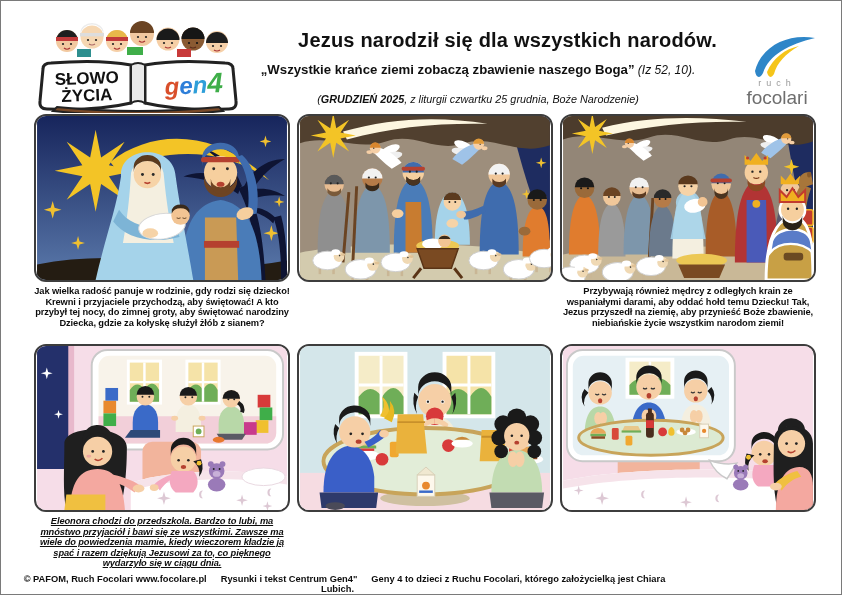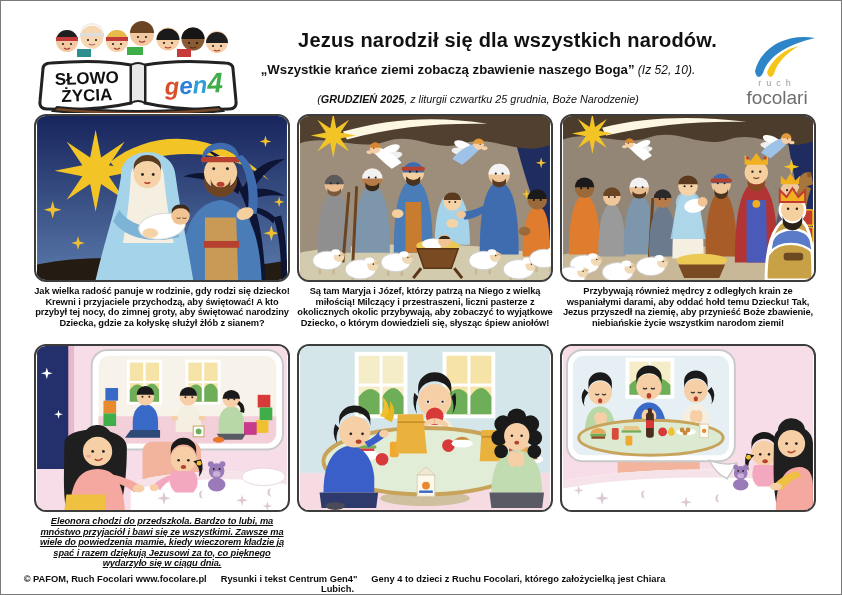--- a/index.html
+++ b/index.html
@@ -749,21 +749,20 @@
           <circle cx="239" cy="100" r="1.4" fill="#222"></circle>
         <path d="M230,108 Q234,111 238,107" stroke="#b5402f" stroke-width="1.6" fill="none"></path>
         <path d="M218,168 C218,138 228,124 242,124 C252,124 256,132 256,144 L256,168 Z" fill="#f4a8a0"></path>
         <path d="M240,128 C232,130 224,134 218,140 L224,148 C230,140 236,136 244,134 Z" fill="#f0c040"></path>
         <ellipse cx="218" cy="144" rx="6" ry="4" fill="#f6cfa6"></ellipse>
       </g>
     </svg>
   </div>
 
   <div class="caption cap-r1 cap-c1">Jak wielka radość panuje w rodzinie, gdy rodzi się dziecko! Krewni i przyjaciele przychodzą, aby świętować! A kto przybył tej nocy, do zimnej groty, aby świętować narodziny Dziecka, gdzie za kołyskę służył żłób z sianem?</div>
-  <div class="caption cap-r1 cap-c2">Są tam Maryja i Józef, którzy patrzą na Niego z wielką miłością! Milczący i przestraszeni, liczni pasterze z okolicznych okolic przybywają, aby zobaczyć to wyjątkowe Dziecko, o którym dowiedzieli się, słysząc śpiew aniołów!</div>
   <div class="caption cap-r1 cap-c3">Przybywają również mędrcy z odległych krain ze wspaniałymi darami, aby oddać hołd temu Dziecku! Tak, Jezus przyszedł na ziemię, aby przynieść Boże zbawienie, niebiańskie życie wszystkim narodom ziemi!</div>
   <div class="caption italic cap-r2 cap-c1">Eleonora chodzi do przedszkola. Bardzo to lubi, ma mnóstwo przyjaciół i bawi się ze wszystkimi. Zawsze ma wiele do powiedzenia mamie, kiedy wieczorem kładzie ją spać i razem dziękują Jezusowi za to, co pięknego wydarzyło się w ciągu dnia.</div>
 
   <div class="footer">
     <span>© PAFOM, Ruch Focolari www.focolare.pl</span><span>Rysunki i tekst Centrum Gen4"</span><span>Geny 4 to dzieci z Ruchu Focolari, którego założycielką jest Chiara Lubich.</span>
   </div>
 
 </div>
 
 </body></html>

